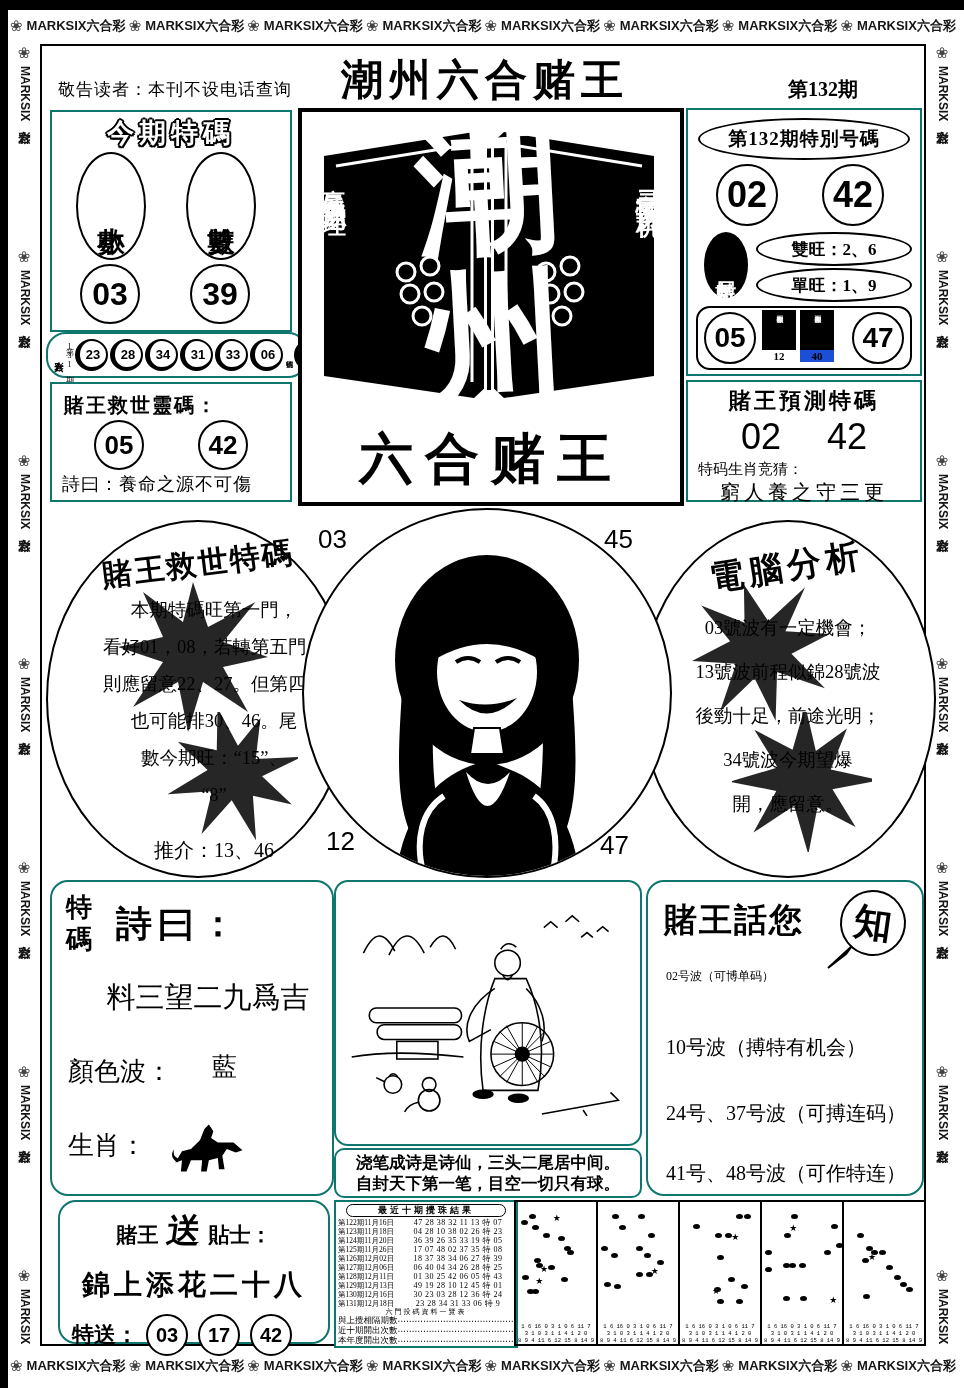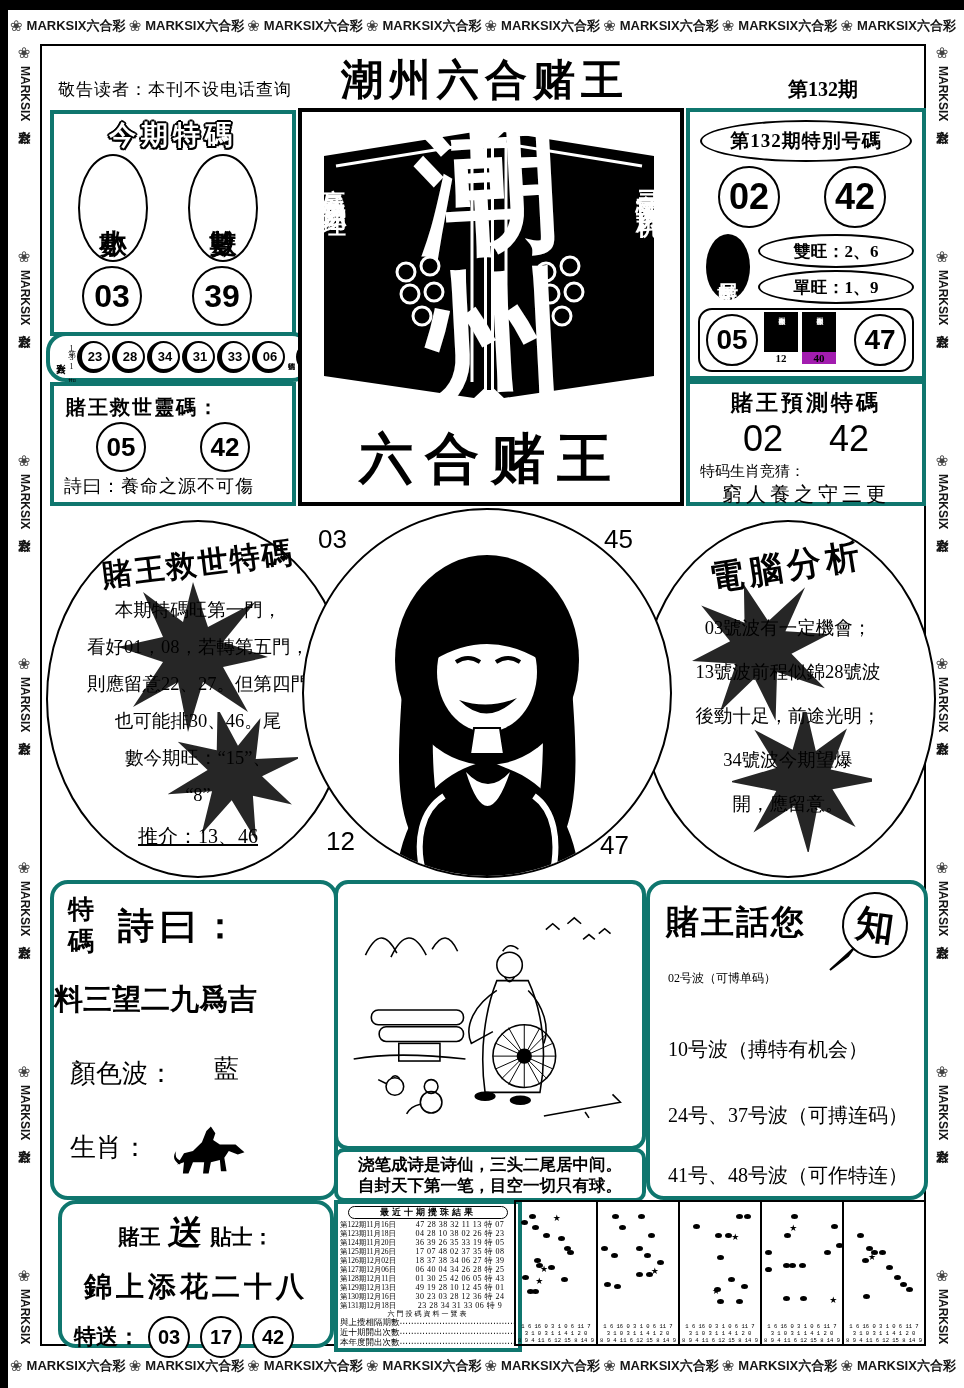--- a/index.html
+++ b/index.html
@@ -14,21 +14,21 @@
   .brand-item{display:flex;align-items:center;gap:4px;font-family:"Liberation Sans",sans-serif;
               font-weight:bold;font-size:13px;white-space:nowrap;color:#161616;}
   .strip-v .brand-item{writing-mode:vertical-rl;text-orientation:mixed;gap:4px;font-size:12px;}
   .flower{font-size:15px;font-weight:normal;color:#444;}
   
   .frame{border:2px solid #000;}
   .notice{font-size:17px;letter-spacing:1px;}
   .main-title{font-size:42px;font-weight:bold;letter-spacing:6px;text-align:center;white-space:nowrap;}
   .issue{font-size:20px;font-weight:bold;}
   
-  .box{border:4px solid #0f766e;position:absolute;background:#fff;}
+  .box{border:2px solid #0f766e;position:absolute;background:#fff;}
   .round{border-radius:18px;}
   .circle{border:2px solid #000;border-radius:50%;display:flex;align-items:center;justify-content:center;
           font-weight:bold;background:#fff;font-family:"Liberation Sans",sans-serif;}
   .ovalv{border:2px solid #000;border-radius:50%;display:flex;align-items:center;justify-content:center;text-align:center;}
   .vtext{writing-mode:vertical-rl;text-orientation:upright;}
   .bubble{color:#fff;font-weight:bold;font-family:"Liberation Sans",sans-serif;
     text-shadow:-2px 0 0 #000,2px 0 0 #000,0 -2px 0 #000,0 2px 0 #000,
     -1.5px -1.5px 0 #000,1.5px 1.5px 0 #000,-1.5px 1.5px 0 #000,1.5px -1.5px 0 #000;}
   .moonball{position:relative;width:26px;height:26px;border-radius:50%;border:2px solid #000;
     border-left-width:5px;border-bottom-width:4px;background:#fff;display:flex;align-items:center;
@@ -259,46 +259,46 @@
     <div class="ovalv abs" style="left:68px;top:122px;width:152px;height:30px;font-size:17px;font-weight:bold;">雙旺：2、6</div>
     <div class="ovalv abs" style="left:68px;top:158px;width:152px;height:30px;font-size:17px;font-weight:bold;">單旺：1、9</div>
     <div class="abs" style="left:8px;top:196px;width:212px;height:60px;border:2px solid #000;border-radius:14px;">
       <div class="circle abs" style="left:6px;top:4px;width:48px;height:48px;font-size:28px;">05</div>
       <div class="abs" style="left:64px;top:2px;width:34px;height:52px;background:#000;display:flex;flex-direction:column;">
         <span class="vtext" style="flex:1;color:#fff;font-size:7px;line-height:7px;align-self:center;">今年開出次數</span>
         <span style="background:#fff;border-top:1px solid #000;text-align:center;font-size:11px;font-weight:bold;">12</span>
       </div>
       <div class="abs" style="left:102px;top:2px;width:34px;height:52px;background:#000;display:flex;flex-direction:column;">
         <span class="vtext" style="flex:1;color:#fff;font-size:7px;line-height:7px;align-self:center;">今年開出次數</span>
-        <span style="background:#a21caf;border-top:1px solid #000;text-align:center;font-size:11px;font-weight:bold;">40</span>
+        <span style="background:#1d4ed8;border-top:1px solid #000;text-align:center;font-size:11px;font-weight:bold;">40</span>
       </div>
       <div class="circle abs" style="right:6px;top:4px;width:48px;height:48px;font-size:28px;">47</div>
     </div>
   </div>
 
   <div class="box" style="left:686px;top:380px;width:232px;height:118px;">
     <div style="text-align:center;font-size:22px;font-weight:bold;letter-spacing:3px;margin-top:4px;">賭王預測特碼</div>
     <div style="display:flex;justify-content:space-around;padding:0 30px;font-size:36px;font-family:'Liberation Sans',sans-serif;">
       <span>02</span>
       <span>42</span>
     </div>
     <div style="font-size:15px;margin:2px 0 0 10px;">特码生肖竞猜：</div>
     <div style="text-align:center;font-size:20px;letter-spacing:4px;">窮人養之守三更</div>
   </div>
 
   <div class="abs" style="left:46px;top:520px;width:300px;height:354px;border:2px solid #000;border-radius:50%;">
     <div class="abs" style="left:20px;top:22px;width:260px;text-align:center;font-size:30px;font-weight:bold;letter-spacing:2px;transform:rotate(-7deg);font-family:'Liberation Sans',sans-serif;">賭王救世特碼</div>
-    <div class="abs olines" style="left:0;top:70px;width:100%;font-size:18.5px;line-height:37px;">
+    <div class="abs olines" style="left:16px;top:70px;width:100%;font-size:18.5px;line-height:37px;">
       <div>本期特碼旺第一門，</div>
       <div>看好01，08，若轉第五門，</div>
       <div>則應留意22、27。但第四門</div>
       <div>也可能排30、46。尾</div>
       <div>數今期旺：“15”、</div>
       <div>“8”</div>
-      <div style="font-size:20px;margin-top:4px;text-decoration:underline;">推介：13、46</div>
+      <div style="font-size:20px;margin-top:18px;">推介：13、46</div>
     </div>
     <svg class="abs" style="left:70px;top:60px;" width="150" height="150" viewBox="0 0 60 60">
       <path d="M30,0 36,18 55,8 42,24 60,30 42,34 52,52 34,40 28,60 24,40 6,50 18,32 0,26 18,22 10,4 26,16Z" fill="#000" opacity="0.85"></path>
     </svg>
     <svg class="abs" style="left:120px;top:190px;" width="130" height="130" viewBox="0 0 60 60">
       <path d="M30,0 36,18 55,8 42,24 60,30 42,34 52,52 34,40 28,60 24,40 6,50 18,32 0,26 18,22 10,4 26,16Z" fill="#000" opacity="0.85" transform="rotate(25 30 30)"></path>
     </svg>
   </div>
 
   <div class="abs" style="left:640px;top:520px;width:292px;height:354px;border:2px solid #000;border-radius:50%;background:#fff;">
@@ -339,21 +339,21 @@
   <div class="abs" style="left:604px;top:524px;font-size:26px;z-index:4;font-family:'Liberation Sans',sans-serif;">45</div>
   <div class="abs" style="left:326px;top:826px;font-size:26px;z-index:4;font-family:'Liberation Sans',sans-serif;">12</div>
   <div class="abs" style="left:600px;top:830px;font-size:26px;z-index:4;font-family:'Liberation Sans',sans-serif;">47</div>
 
   <div class="box round" style="left:50px;top:880px;width:280px;height:312px;">
     <div class="abs" style="left:14px;top:10px;font-size:26px;font-weight:bold;line-height:32px;">
       <div>特</div>
       <div>碼</div>
     </div>
     <div class="abs" style="left:64px;top:18px;font-size:36px;font-weight:bold;letter-spacing:6px;">詩曰：</div>
-    <div class="abs" style="left:0;top:96px;width:100%;font-size:29px;font-weight:bold;font-family:'Liberation Sans',sans-serif;">料三望二九爲吉</div>
+    <div class="abs" style="left:0;top:96px;width:100%;text-align:center;font-size:29px;font-weight:normal;font-family:'Liberation Sans',sans-serif;padding-left:16px;">料三望二九爲吉</div>
     <div class="abs" style="left:16px;top:172px;font-size:26px;">顏色波：</div>
     <div class="abs" style="left:160px;top:168px;font-size:25px;">藍</div>
     <div class="abs" style="left:16px;top:246px;font-size:26px;">生肖：</div>
     <svg class="abs" style="left:118px;top:238px;" width="80" height="56" viewBox="0 0 70 50">
       <path d="M4,38 10,28 18,26 26,18 30,8 34,4 38,10 36,16 42,20 56,20 64,27 58,29 50,26 46,32 48,44 43,44 42,34 34,36 32,46 27,46 28,36 18,36 14,46 9,46 10,36 Z" fill="#000"></path>
       <path d="M6,38 Q-2,33 3,26 Q1,33 8,35 Z" fill="#000"></path>
     </svg>
   </div>
 
   <div class="box" style="left:334px;top:880px;width:304px;height:262px;border-radius:14px;">

